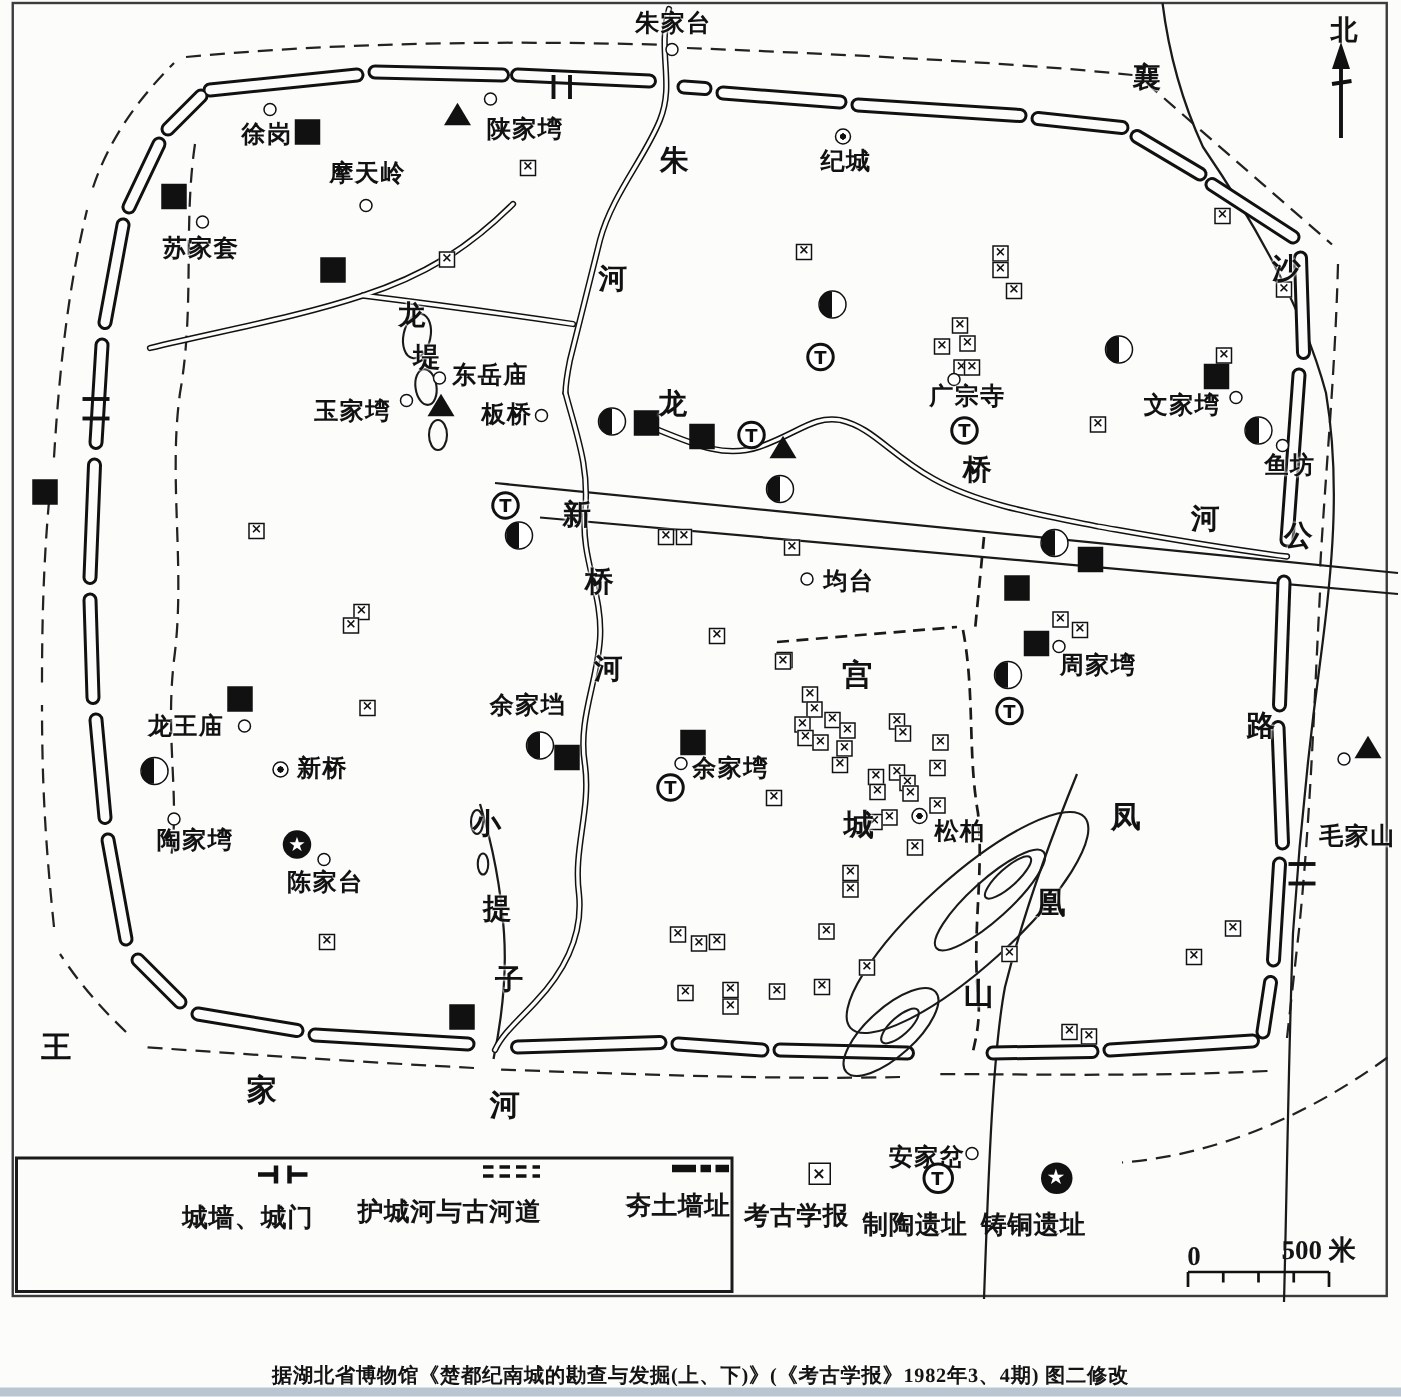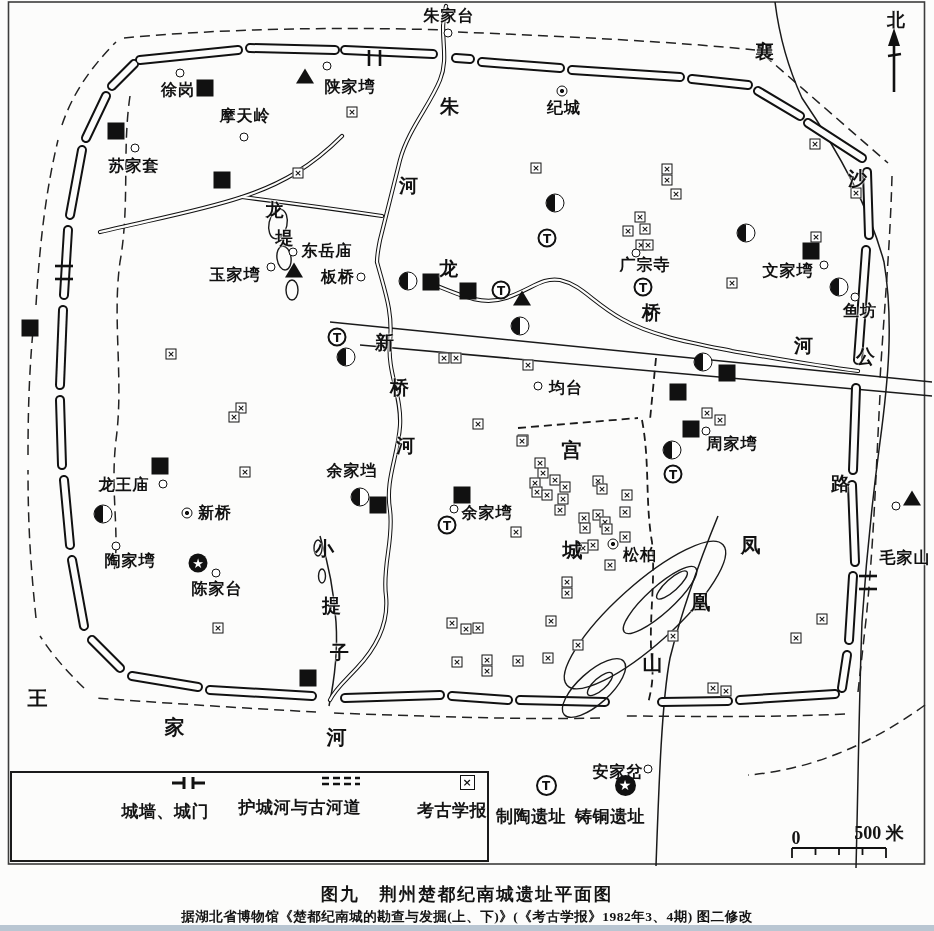--- a/index.html
+++ b/index.html
@@ -407,35 +407,42 @@
     <div class="legend-item">
       <span class="sym">
         <svg width="40" height="12" viewBox="0 0 40 12">
             <path d="M1,3 L39,3 M1,9 L39,9" stroke="#111" stroke-width="2.4" stroke-dasharray="7 4" fill="none"></path>
           </svg>
       </span>
       <span class="legend-label">护城河与古河道</span>
     </div>
     <div class="legend-item">
       <span class="sym">
+        <svg width="40" height="8" viewBox="0 0 40 8">
+            <path d="M1,4 L39,4" stroke="#111" stroke-width="5" stroke-dasharray="16 3 7 3" fill="none"></path>
+          </svg>
+      </span>
+      <span class="legend-label">夯土墙址</span>
+    </div>
+    <div class="legend-item">
+      <span class="sym">
           <span class="marker-inline m-tai" style="width:15px;height:15px;font-size:11px;">×</span>
         </span>
       <span class="legend-label">考古学报</span>
     </div>
     <div class="legend-item">
       <span class="sym">
           <span class="marker-inline m-tao" style="width:21px;height:21px;">T</span>
         </span>
       <span class="legend-label">制陶遗址</span>
     </div>
     <div class="legend-item">
       <span class="sym">
           <span class="marker-inline m-zhu" style="width:21px;height:21px;font-size:14px;">★</span>
         </span>
       <span class="legend-label">铸铜遗址</span>
     </div>
 
   </div>
 
-  <div class="caption">图九　荆州楚都纪南城遗址平面图</div>
   <div class="source">据湖北省博物馆《楚都纪南城的勘查与发掘(上、下)》(《考古学报》1982年3、4期) 图二修改</div>
   <div class="scan-strip"></div>
 </div>
 
 </body></html>

